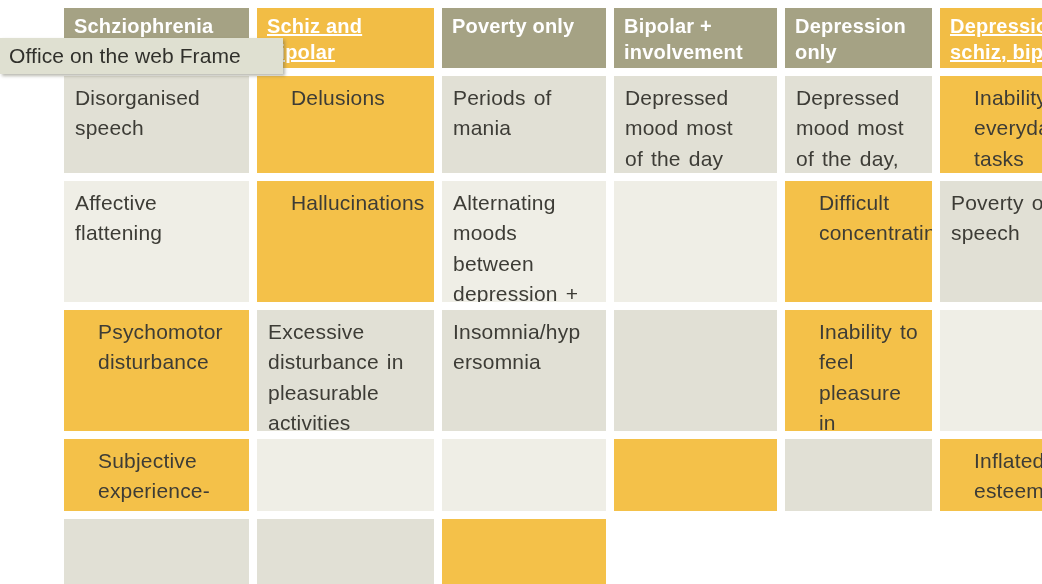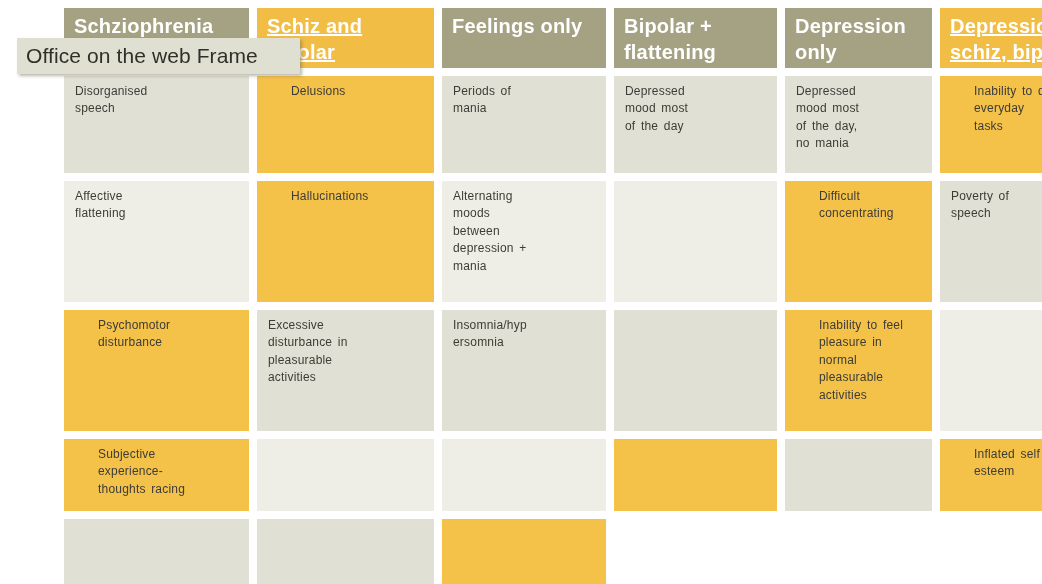--- a/index.html
+++ b/index.html
@@ -39,21 +39,21 @@
   }
   .head {
     font-size: 20px;
     font-weight: bold;
     line-height: 1.3;
     color: var(--header-text);
     padding: 5px 9px 4px 10px;
     letter-spacing: 0.2px;
   }
   .body {
-    font-size: 12px;
+    font-size: 21px;
     line-height: 1.45;
     color: var(--body-text);
     padding: 7px 8px 6px 11px;
     letter-spacing: 0.2px;
     word-spacing: 2px;
   }
   .olive   { background: var(--header-olive); }
   .orangeh { background: var(--header-orange); text-decoration: underline; }
   .orange  { background: var(--cell-orange); padding-left: 34px; }
   .light-a { background: var(--cell-light-a); }
@@ -65,36 +65,35 @@
     width: 283px; height: 36px;
     background: var(--tooltip-bg);
     color: var(--tooltip-text);
     font-size: 21px;
     letter-spacing: 0.1px;
     display: flex;
     align-items: center;
     padding-left: 9px;
     box-shadow: 2px 2px 3px rgba(100, 100, 80, 0.45);
     z-index: 5;
-    margin-left: 17px;
   }
 </style>
 </head>
 <body>
 
 <div class="stage">
 
   <div class="symptable">
 
     <div class="cell head olive">Schziophrenia</div>
     <div class="cell head orangeh">Schiz and
 bipolar</div>
-    <div class="cell head olive">Feelings only</div>
+    <div class="cell head olive">Poverty only</div>
     <div class="cell head olive">Bipolar +
-flattening</div>
+involvement</div>
     <div class="cell head olive">Depression
 only</div>
     <div class="cell head orangeh">Depression,
 schiz, bipolar</div>
 
     <div class="cell body light-a">Disorganised
 speech</div>
     <div class="cell body orange">Delusions</div>
     <div class="cell body light-a">Periods of
 mania</div>

